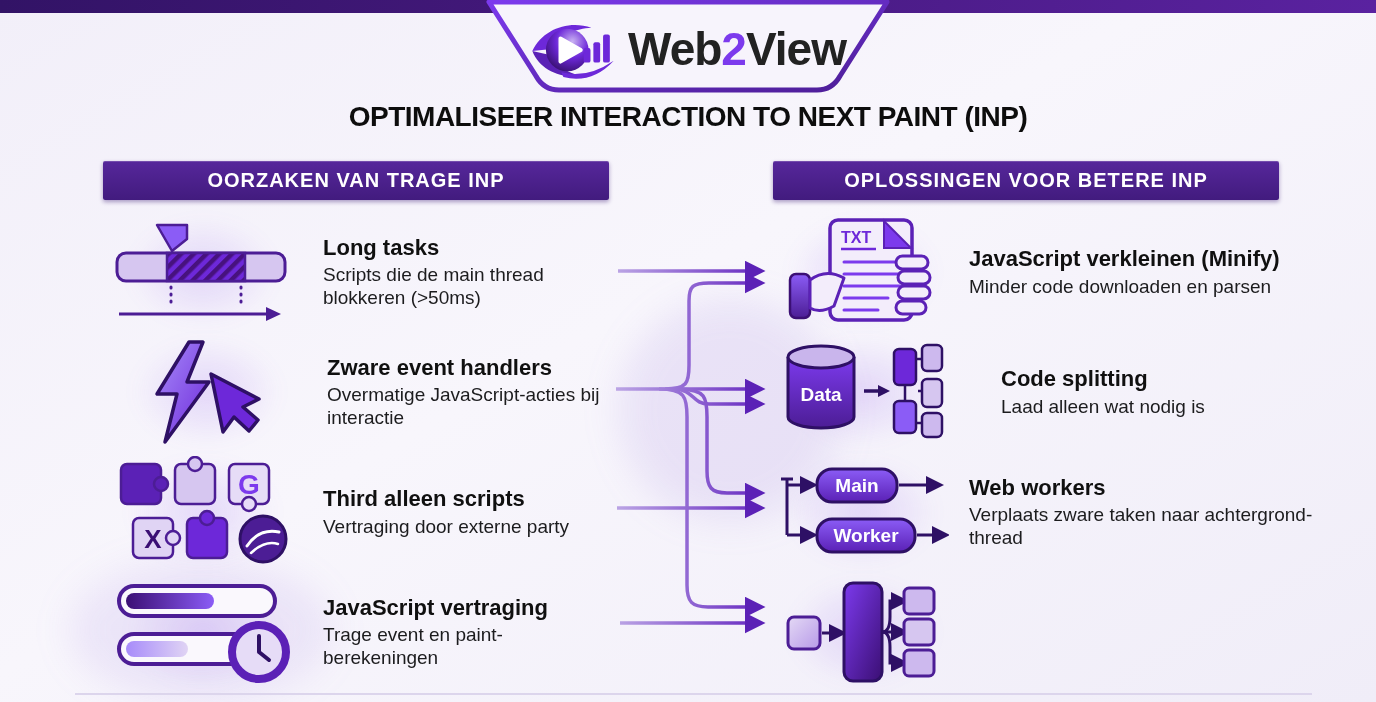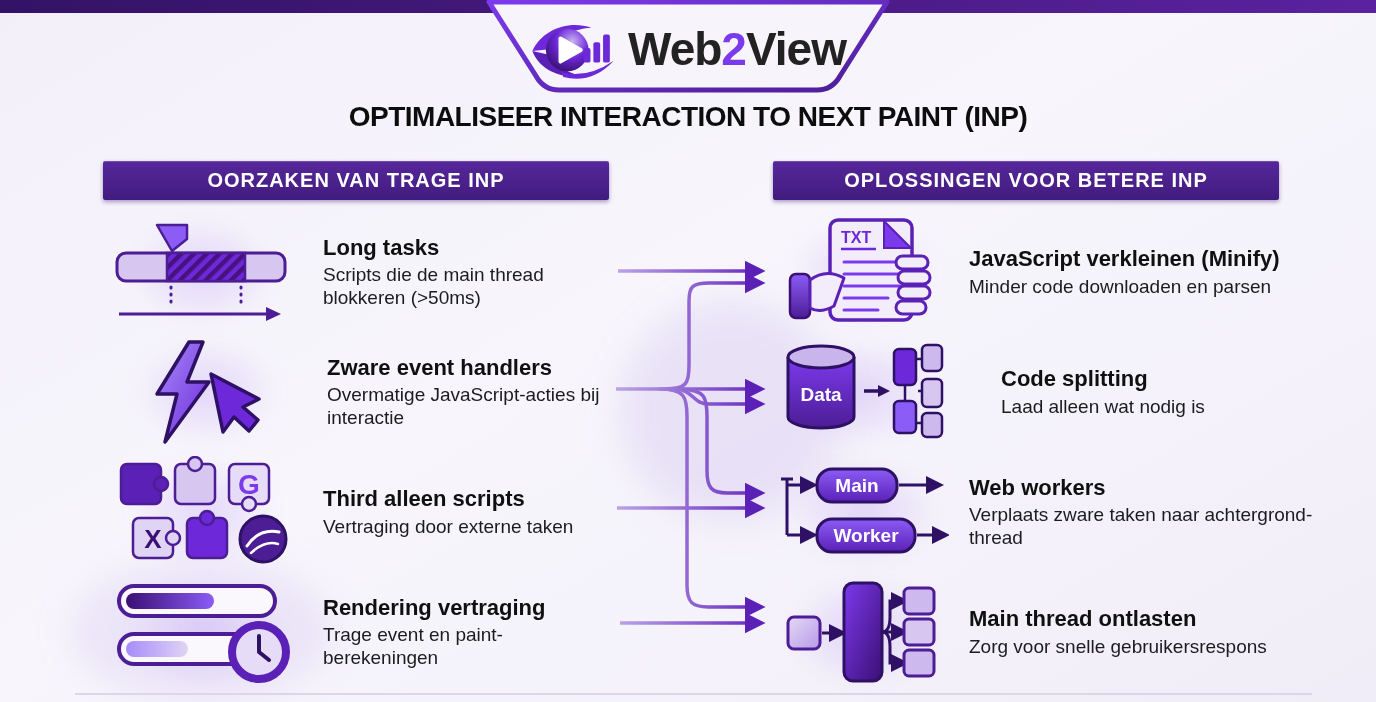--- a/index.html
+++ b/index.html
@@ -154,21 +154,21 @@
         </g>
         <text x="136" y="38" text-anchor="middle" font-size="28" font-weight="800" fill="#7c3aed">G</text>
         <text x="40" y="92" text-anchor="middle" font-size="26" font-weight="800" fill="#3b0f74">X</text>
         <circle cx="150" cy="83" r="23" fill="#4c1d95" stroke="#2e1065" stroke-width="3"></circle>
         <path d="M 134,90 Q 146,72 166,76" stroke="#ffffff" stroke-width="3" fill="none" stroke-linecap="round"></path>
         <path d="M 138,97 Q 152,84 165,88" stroke="#ffffff" stroke-width="2.5" fill="none" stroke-linecap="round"></path>
       </svg>
     </div>
     <div class="txt">
       <div class="item-title">Third alleen scripts</div>
-      <div class="item-desc">Vertraging door externe taken</div>
+      <div class="item-desc">Vertraging door externe party</div>
     </div>
   </div>
 
   <div class="row l" style="top:573px;">
     <div class="iconwrap">
       <svg width="180" height="108" viewBox="0 0 180 108">
         <defs>
           <linearGradient id="pg1" x1="0" y1="0" x2="1" y2="0">
             <stop offset="0" stop-color="#3b0f74"></stop>
               <stop offset="1" stop-color="#8b5cf6"></stop>
@@ -180,21 +180,21 @@
         </defs>
         <rect x="6" y="8" width="156" height="30" rx="15" fill="#faf8fd" stroke="#4c1d95" stroke-width="4"></rect>
         <rect x="13" y="15" width="88" height="16" rx="8" fill="url(#pg1)"></rect>
         <rect x="6" y="56" width="148" height="30" rx="15" fill="#faf8fd" stroke="#4c1d95" stroke-width="4"></rect>
         <rect x="13" y="63" width="62" height="16" rx="8" fill="url(#pg2)"></rect>
         <circle cx="146" cy="74" r="27" fill="#e6dcf7" stroke="#5b21b6" stroke-width="8"></circle>
         <path d="M 146,74 L 146,58 M 146,74 L 156,82" stroke="#2e1065" stroke-width="4" stroke-linecap="round" fill="none"></path>
       </svg>
     </div>
     <div class="txt">
-      <div class="item-title">Rendering vertraging</div>
+      <div class="item-title">JavaScript vertraging</div>
       <div class="item-desc">Trage event en paint-berekeningen</div>
     </div>
   </div>
 
   <svg class="connectors" width="172" height="430" viewBox="0 0 172 430">
     <defs>
       <linearGradient id="lg" gradientUnits="userSpaceOnUse" x1="0" y1="0" x2="160" y2="0">
         <stop offset="0" stop-color="#c3b0e8"></stop>
           <stop offset="1" stop-color="#6527c0"></stop>
       </linearGradient>
@@ -341,20 +341,16 @@
           <path d="M 98,55 H 110" marker-end="url(#ah3)"></path>
           <path d="M 98,55 C 104,55 106,60 106,70 L 106,86 H 110" marker-end="url(#ah3)"></path>
         </g>
         <g stroke="#4c1d95" stroke-width="3">
           <rect x="120" y="11" width="30" height="26" rx="5" fill="#cdb9ee"></rect>
           <rect x="120" y="42" width="30" height="26" rx="5" fill="#d6c6f0"></rect>
           <rect x="120" y="73" width="30" height="26" rx="5" fill="#cdb9ee"></rect>
         </g>
       </svg>
     </div>
-    <div class="txt">
-      <div class="item-title">Main thread ontlasten</div>
-      <div class="item-desc">Zorg voor snelle gebruikersrespons</div>
-    </div>
   </div>
 
   <div class="footer-divider"></div>
 </div>
 
 </body></html>

